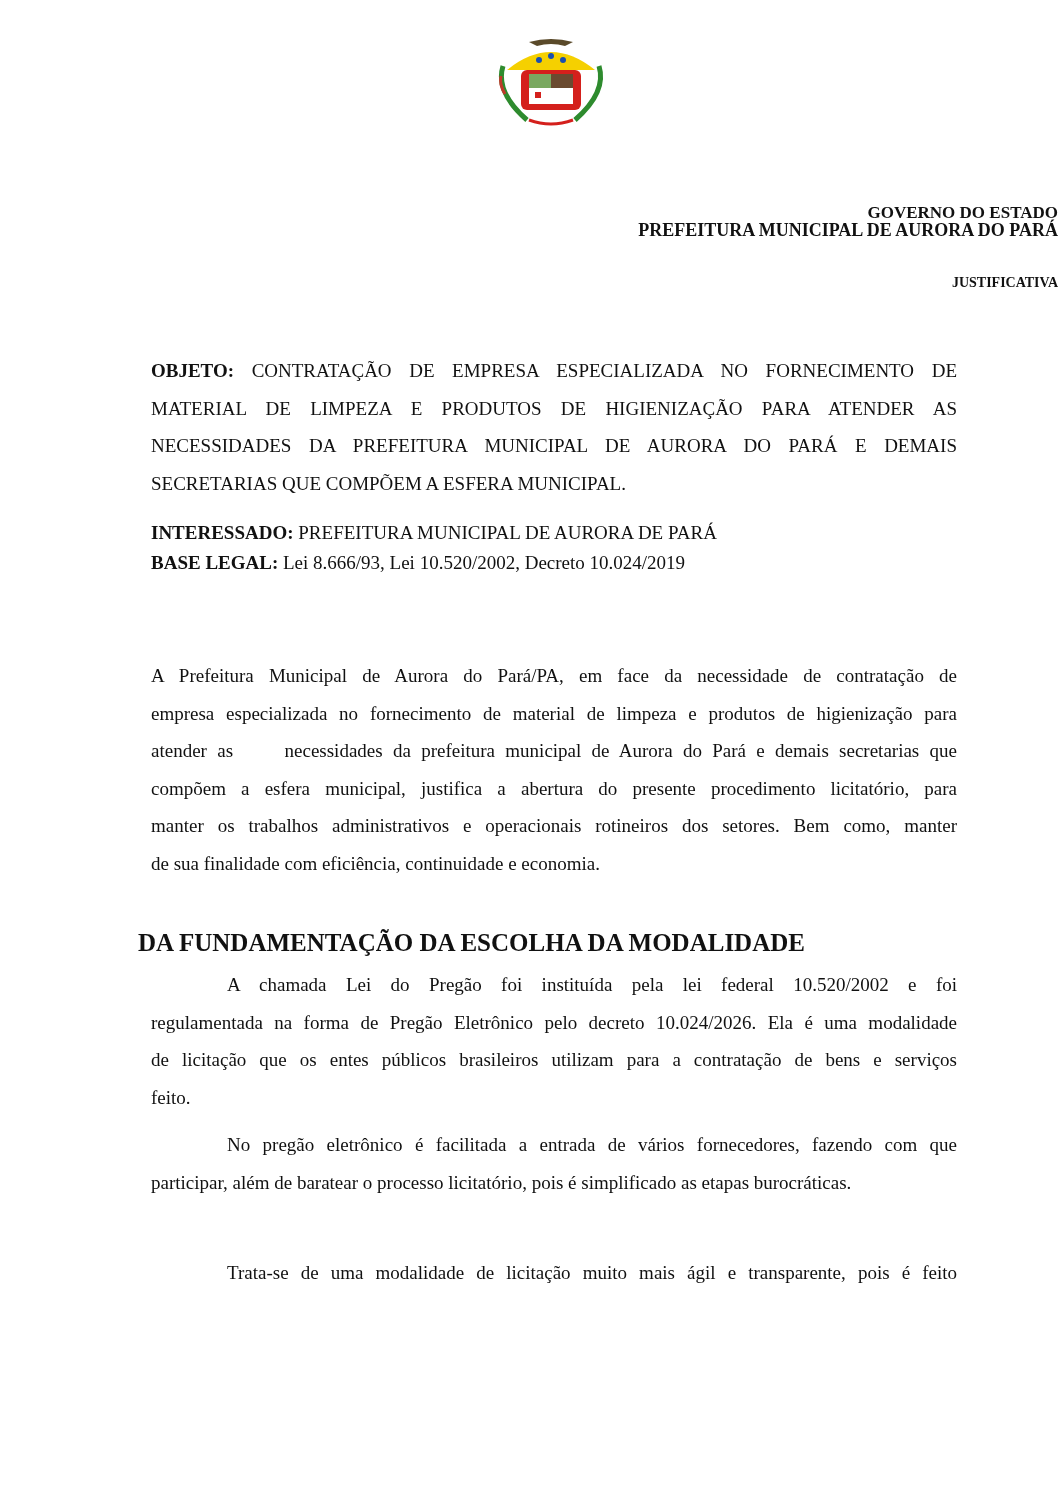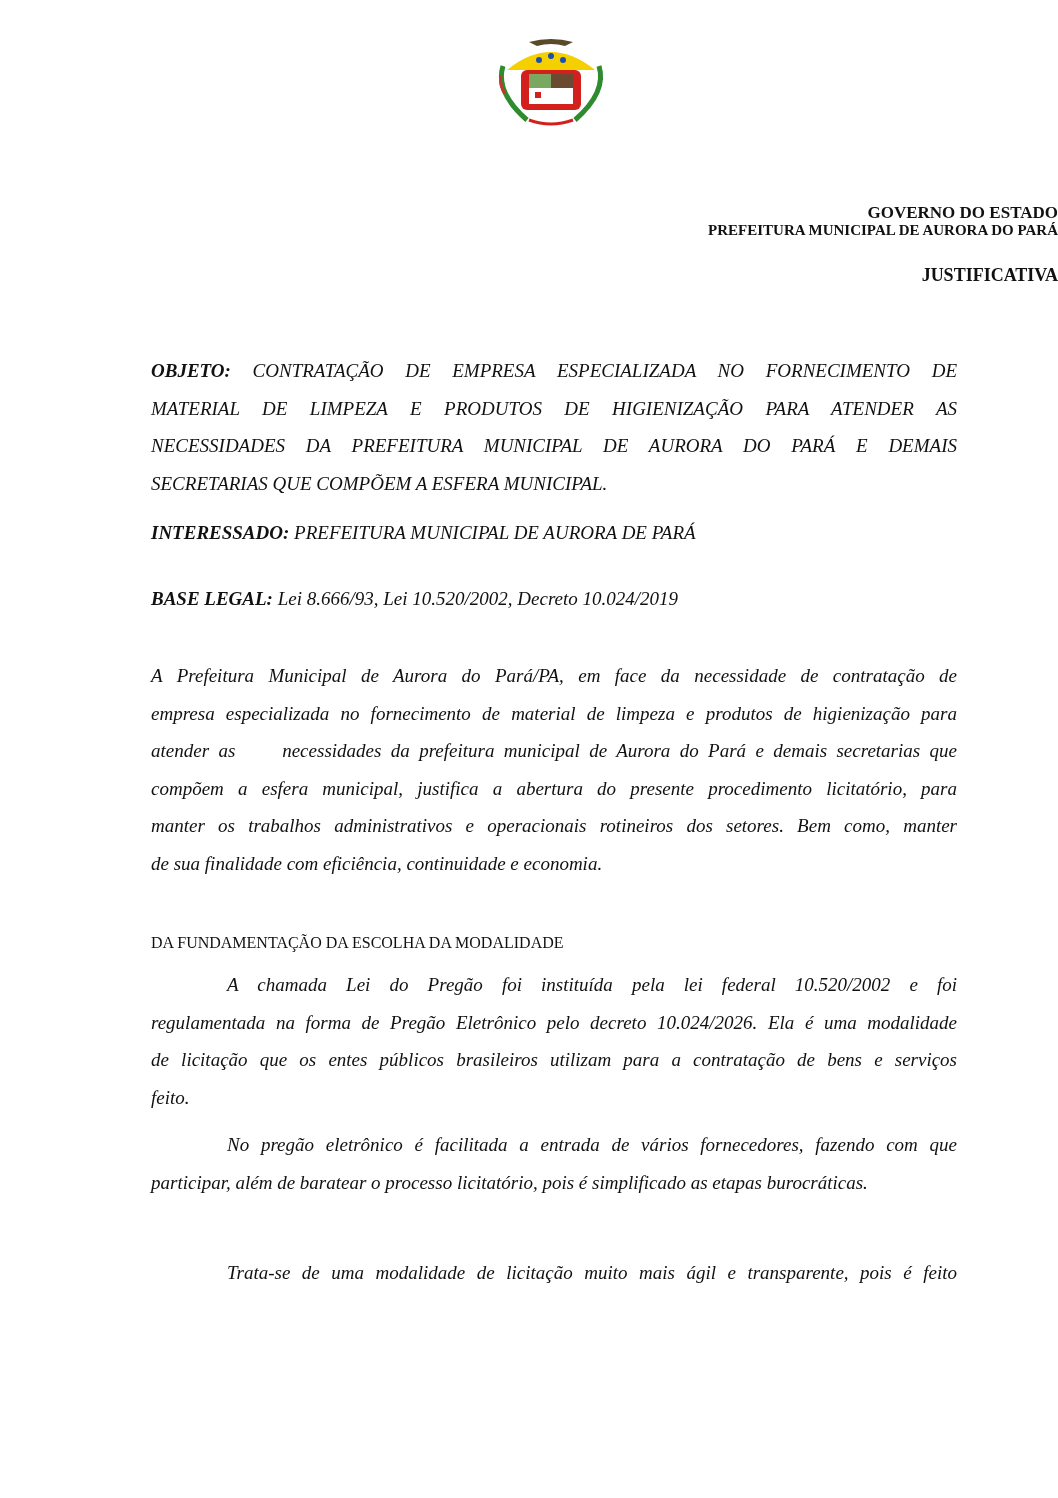--- a/index.html
+++ b/index.html
@@ -1,29 +1,29 @@
 <!DOCTYPE html>
 <html><head>
   <meta charset="utf-8">
   <style>
     html, body { margin: 0; padding: 0; background: #ffffff; }
     body { width: 1058px; height: 1498px; position: relative; overflow: hidden;
       font-family: "Liberation Serif", "DejaVu Serif", serif; color: #111; }
     .crest { position: absolute; left: 489px; top: 36px; width: 124px; height: 92px; }
     .hdr { position: absolute; left: 0; width: 1058px; text-align: right; font-weight: bold; }
     .h1 { top: 203px; font-size: 17px; line-height: 19px; }
-    .h2 { top: 221px; font-size: 15px; line-height: 19px; }
-    .title { top: 264px; font-size: 18px; line-height: 22px; }
-    .block { position: absolute; left: 151px; width: 806px; font-size: 19px; line-height: 37.5px; text-align: justify; font-style: italic; }
+    .h2 { top: 221px; font-size: 18px; line-height: 19px; }
+    .title { top: 272px; font-size: 14px; line-height: 22px; }
+    .block { position: absolute; left: 151px; width: 806px; font-size: 19px; line-height: 37.5px; text-align: justify; }
     .block b { font-weight: bold; }
     .objeto { top: 352px; }
     .interessado { top: 514px; }
-    .base { top: 580px; }
+    .base { top: 544px; }
     .para1 { top: 657px; }
-    .sect { position: absolute; left: 151px; top: 928px; font-size: 16px; font-weight: normal; line-height: 30px; }
+    .sect { position: absolute; left: 138px; top: 928px; font-size: 25px; font-weight: bold; line-height: 30px; }
     .para2 { top: 966px; }
     .para3 { top: 1126px; }
     .para4 { top: 1254px; }
     .indent { text-indent: 76px; }
     .line { display: block; text-align: justify; text-align-last: justify; }
     .line.last { text-align-last: left; }
   </style>
 </head>
 <body>
 

